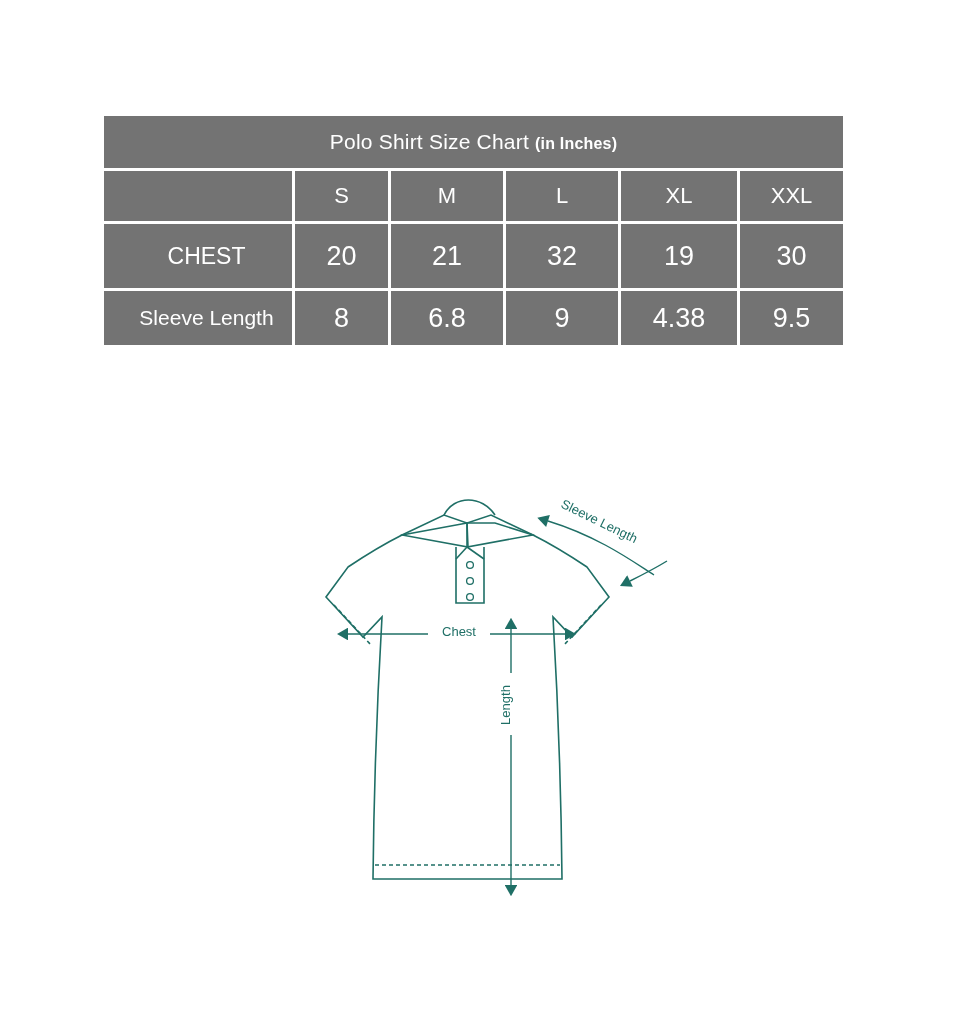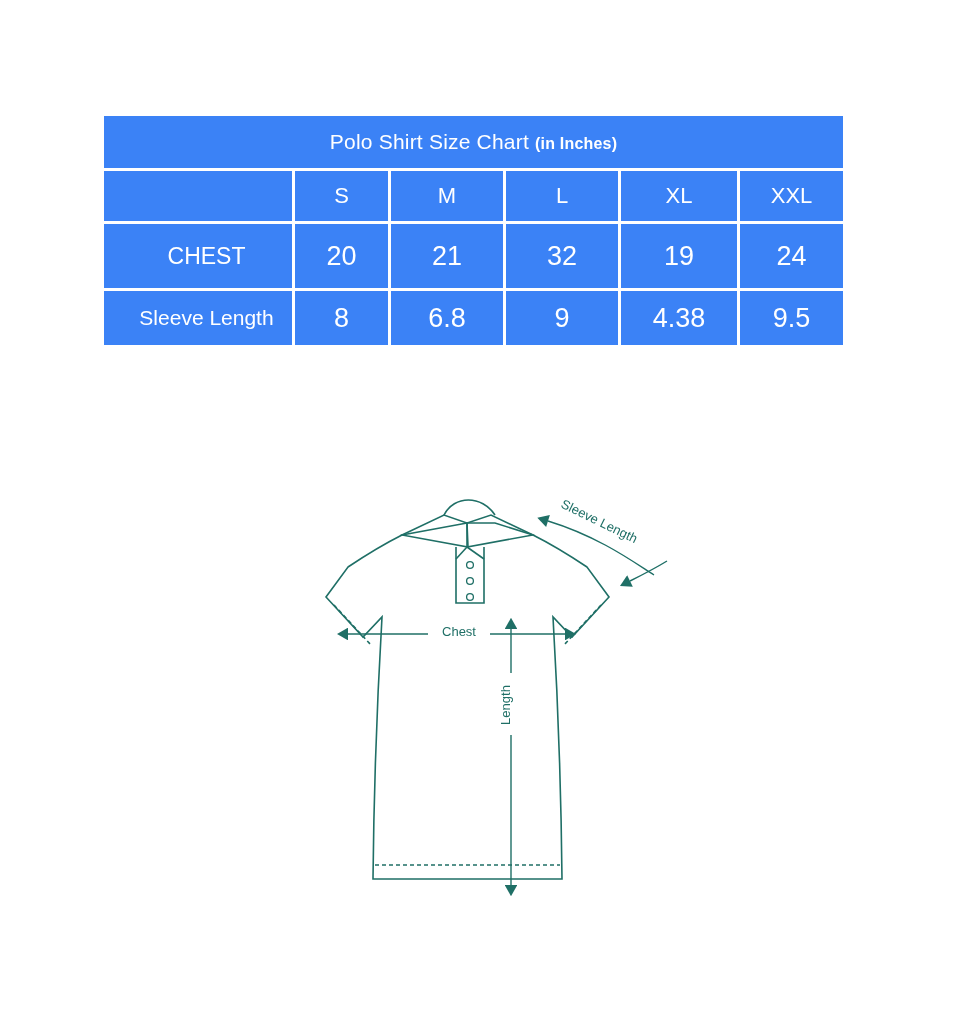--- a/index.html
+++ b/index.html
@@ -23,21 +23,21 @@
     top: 113px;
     width: 740px;
   }
   table.size-table {
     border-collapse: separate;
     border-spacing: 3px;
     width: 100%;
     table-layout: fixed;
   }
   table.size-table td {
-    background: #3b82f6;
+    background: #737373;
     color: #ffffff;
     text-align: center;
     vertical-align: middle;
     font-weight: normal;
   }
   td.title-cell {
     height: 50px;
     font-size: 21px;
     font-weight: bold;
     letter-spacing: .2px;
@@ -120,21 +120,21 @@
         <td class="size-head">L</td>
         <td class="size-head">XL</td>
         <td class="size-head">XXL</td>
       </tr>
       <tr class="r-chest">
         <td class="row-label">CHEST</td>
         <td class="data-cell">20</td>
         <td class="data-cell">21</td>
         <td class="data-cell">32</td>
         <td class="data-cell">19</td>
-        <td class="data-cell">24</td>
+        <td class="data-cell">30</td>
       </tr>
       <tr class="r-sleeve">
         <td class="row-label small">Sleeve Length</td>
         <td class="data-cell">8</td>
         <td class="data-cell">6.8</td>
         <td class="data-cell">9</td>
         <td class="data-cell">4.38</td>
         <td class="data-cell">9.5</td>
       </tr>
     </tbody>

